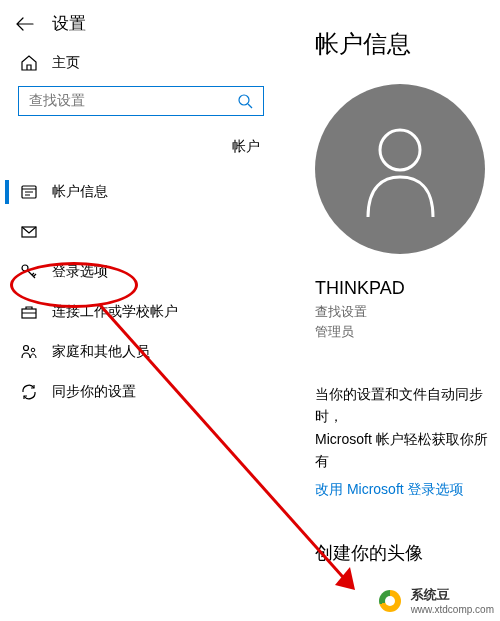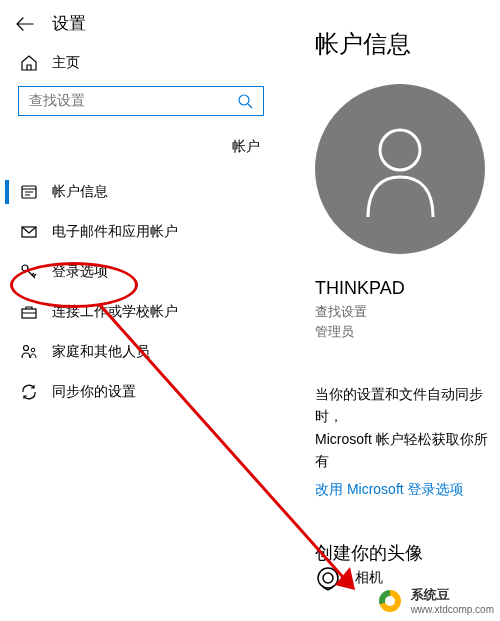--- a/index.html
+++ b/index.html
@@ -107,21 +107,20 @@
       </span>
       <span class="nav-label">帐户信息</span>
     </div>
     <div class="nav-item">
       <span class="nav-icon">
         <svg width="18" height="18" viewBox="0 0 18 18">
             <rect x="2" y="4" width="14" height="10" stroke="#000" stroke-width="1.2" fill="none"></rect>
             <path d="M2 4 L9 10 L16 4" stroke="#000" stroke-width="1.2" fill="none"></path>
           </svg>
       </span>
-      <span class="nav-label">电子邮件和应用帐户</span>
     </div>
     <div class="nav-item">
       <span class="nav-icon">
         <svg width="18" height="18" viewBox="0 0 18 18">
             <circle cx="5" cy="5" r="3" stroke="#000" stroke-width="1.2" fill="none"></circle>
             <path d="M7.5 7.5 L15 15 M12 12 L14 10 M13.5 13.5 L16 11" stroke="#000" stroke-width="1.2" fill="none"></path>
           </svg>
       </span>
       <span class="nav-label">登录选项</span>
     </div>
@@ -173,30 +172,20 @@
   <div class="account-type2">管理员</div>
 
   <div class="sync-text">
     <span>当你的设置和文件自动同步时，</span><br>
     <span>Microsoft 帐户轻松获取你所有</span>
   </div>
   <div class="link">改用 Microsoft 登录选项</div>
 
   <div class="subsection">创建你的头像</div>
 
-  <div class="camera-row">
-    <span>
-      <svg width="26" height="26" viewBox="0 0 26 26">
-          <circle cx="13" cy="13" r="10" stroke="#000" stroke-width="1.5" fill="none"></circle>
-          <circle cx="13" cy="13" r="5" stroke="#000" stroke-width="1.5" fill="none"></circle>
-          <path d="M8 22 L13 25 L18 22" stroke="#000" stroke-width="1.5" fill="none"></path>
-        </svg>
-    </span>
-    <span class="camera-label">相机</span>
-  </div>
 </div>
 
 <div class="annotation-circle"></div>
 <svg class="annotation-arrow" viewBox="0 0 320 320">
   <path d="M40 10 L290 290" stroke="#d00" stroke-width="3"></path>
   <path d="M275 290 L295 295 L290 272" fill="#d00"></path>
 </svg>
 
 <div class="watermark">
   <div class="watermark-logo"></div>

